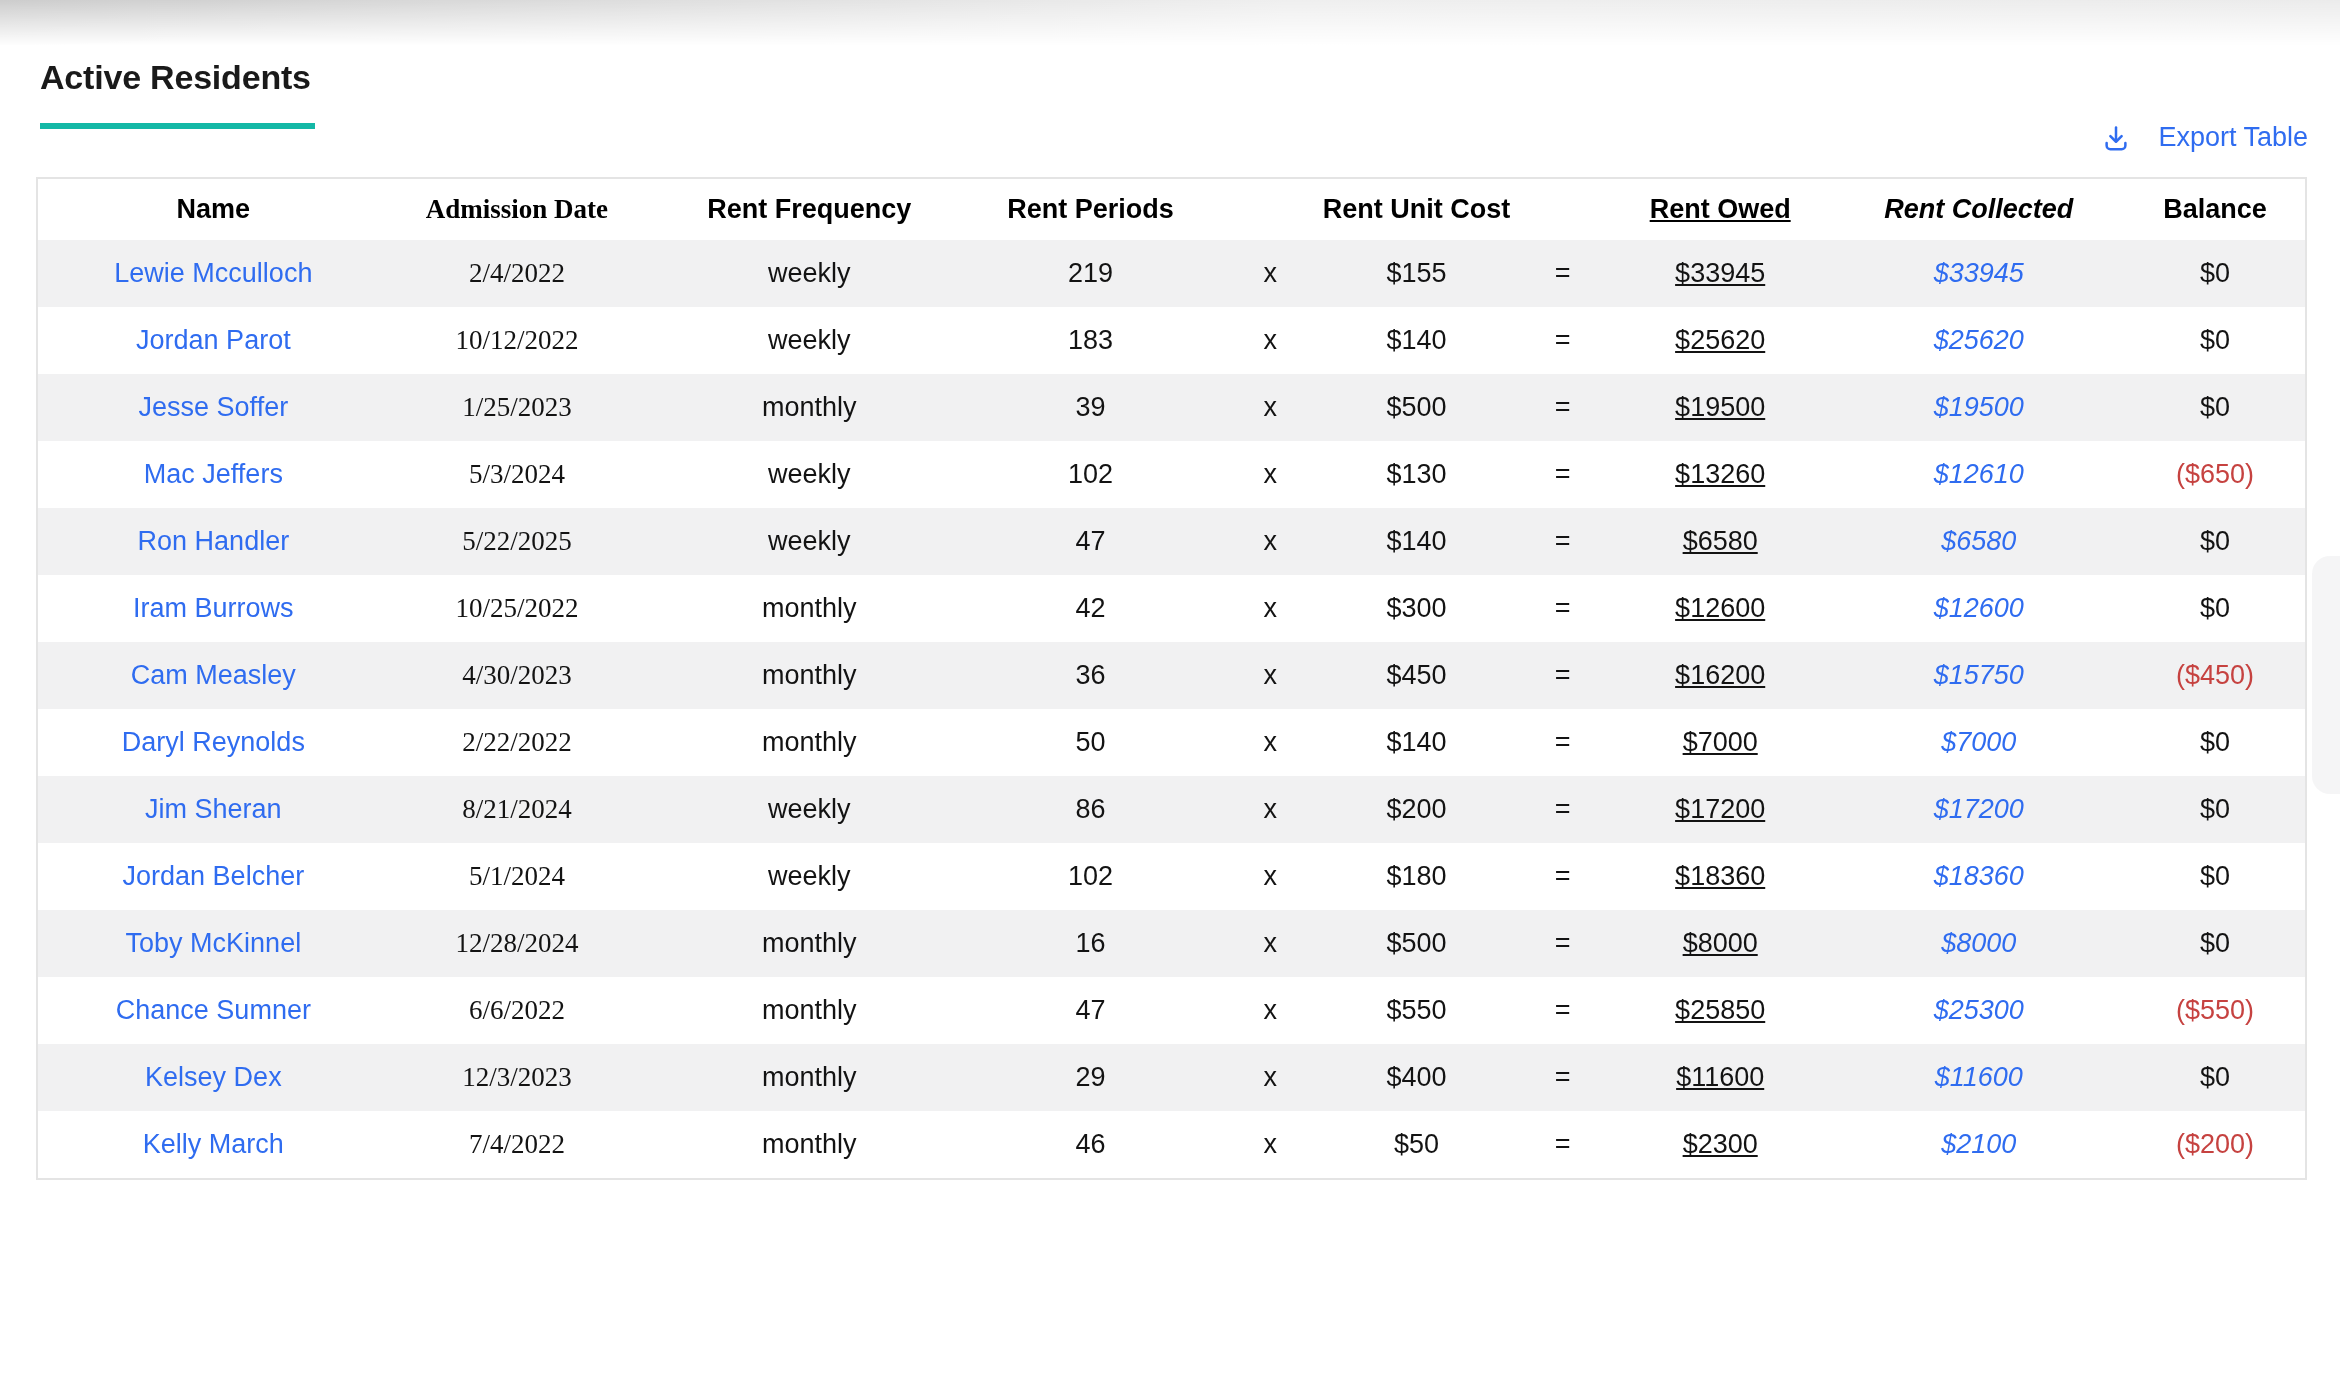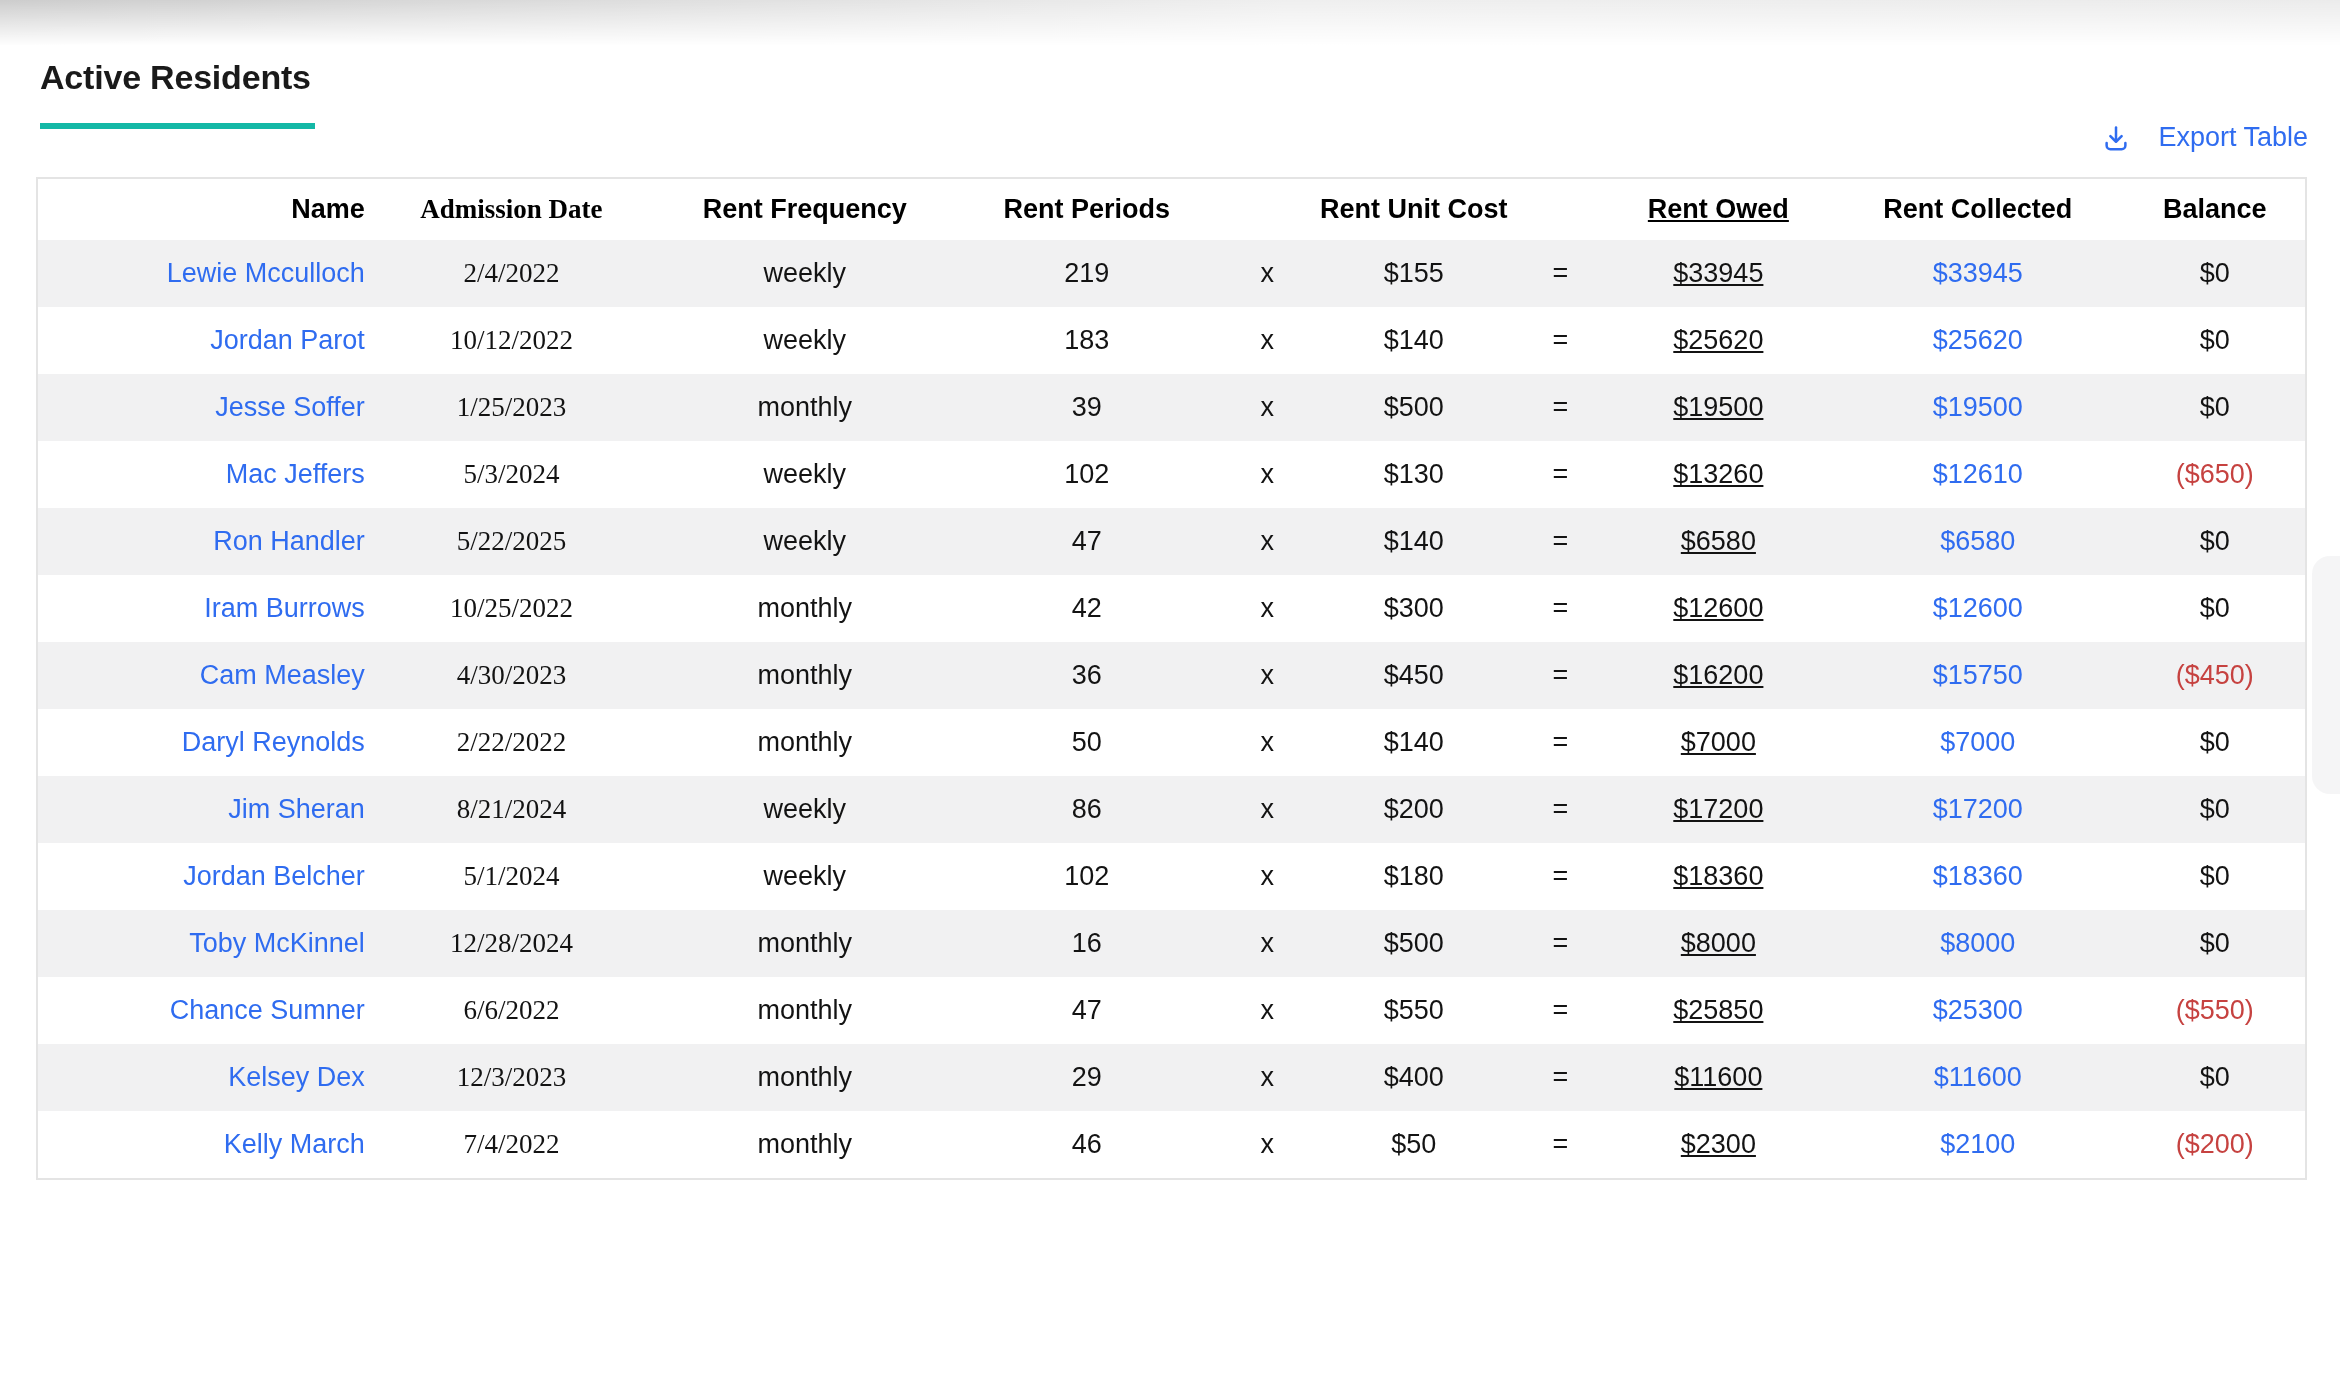--- a/index.html
+++ b/index.html
@@ -33,24 +33,24 @@
     width:100%;border-collapse:collapse;table-layout:fixed;
     border:2px solid #e4e4e4;
   }
   th,td{
     height:67px;font-size:27px;text-align:center;
     white-space:nowrap;overflow:hidden;padding:0;
     vertical-align:middle;
   }
   th{height:61px;font-weight:700;color:#000;background:#fff;}
   tbody tr:nth-child(odd) td{background:#f1f1f2;}
-  th.c0,td.c0{text-align:right;padding-left:11px;}
+  th.c0,td.c0{text-align:center;padding-left:18px;}
   .c0{width:14%;} .c1{width:13%;font-family:Liberation Serif, serif;} .c2{width:13%;} .c3{width:12%;}
   .c4{width:4%;}  .c5{width:9%;}  .c6{width:4%;}  .c7{width:10%;text-decoration:underline;}
-  .c8{width:13%;} .c9{width:8%;}
+  .c8{width:13%;font-style:italic;} .c9{width:8%;}
   td a{color:#2f6cf0;text-decoration:none;}
   td.neg{color:#c64240;}
   .scroll-thumb{
     position:absolute;right:0;top:556px;width:28px;height:238px;
     background:#f3f3f4;border-radius:18px 0 0 18px;opacity:.8;
   }
 </style>
 </head>
 <body>
 

